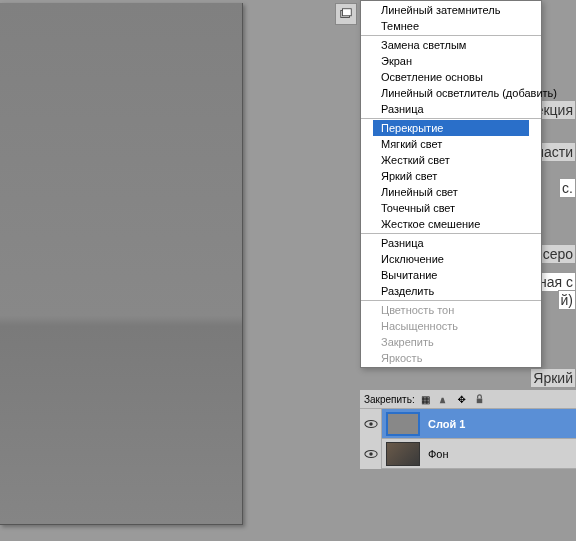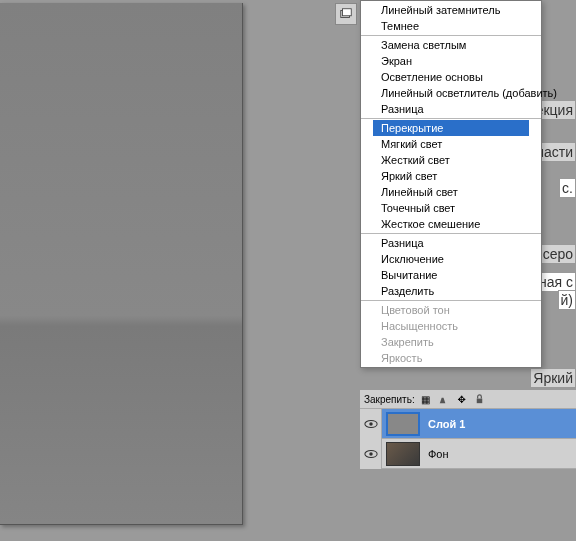--- a/index.html
+++ b/index.html
@@ -72,21 +72,21 @@
     <div class="blend-item">Точечный свет</div>
     <div class="blend-item">Жесткое смешение</div>
   </div>
   <div class="blend-group">
     <div class="blend-item">Разница</div>
     <div class="blend-item">Исключение</div>
     <div class="blend-item">Вычитание</div>
     <div class="blend-item">Разделить</div>
   </div>
   <div class="blend-group">
-    <div class="blend-item disabled">Цветовой тон</div>
+    <div class="blend-item disabled">Цветность тон</div>
     <div class="blend-item disabled">Насыщенность</div>
     <div class="blend-item disabled">Закрепить</div>
     <div class="blend-item disabled">Яркость</div>
   </div>
 </div>
 
 <div class="panel-frag" style="right:0; top:100px;">екция</div>
 <div class="panel-frag" style="right:0; top:142px;margin-left:28px;">ласти</div>
 <div class="panel-frag" style="right:0; top:178px; background:#fff;">с.</div>
 <div class="panel-frag" style="right:0; top:244px;">серо</div>

